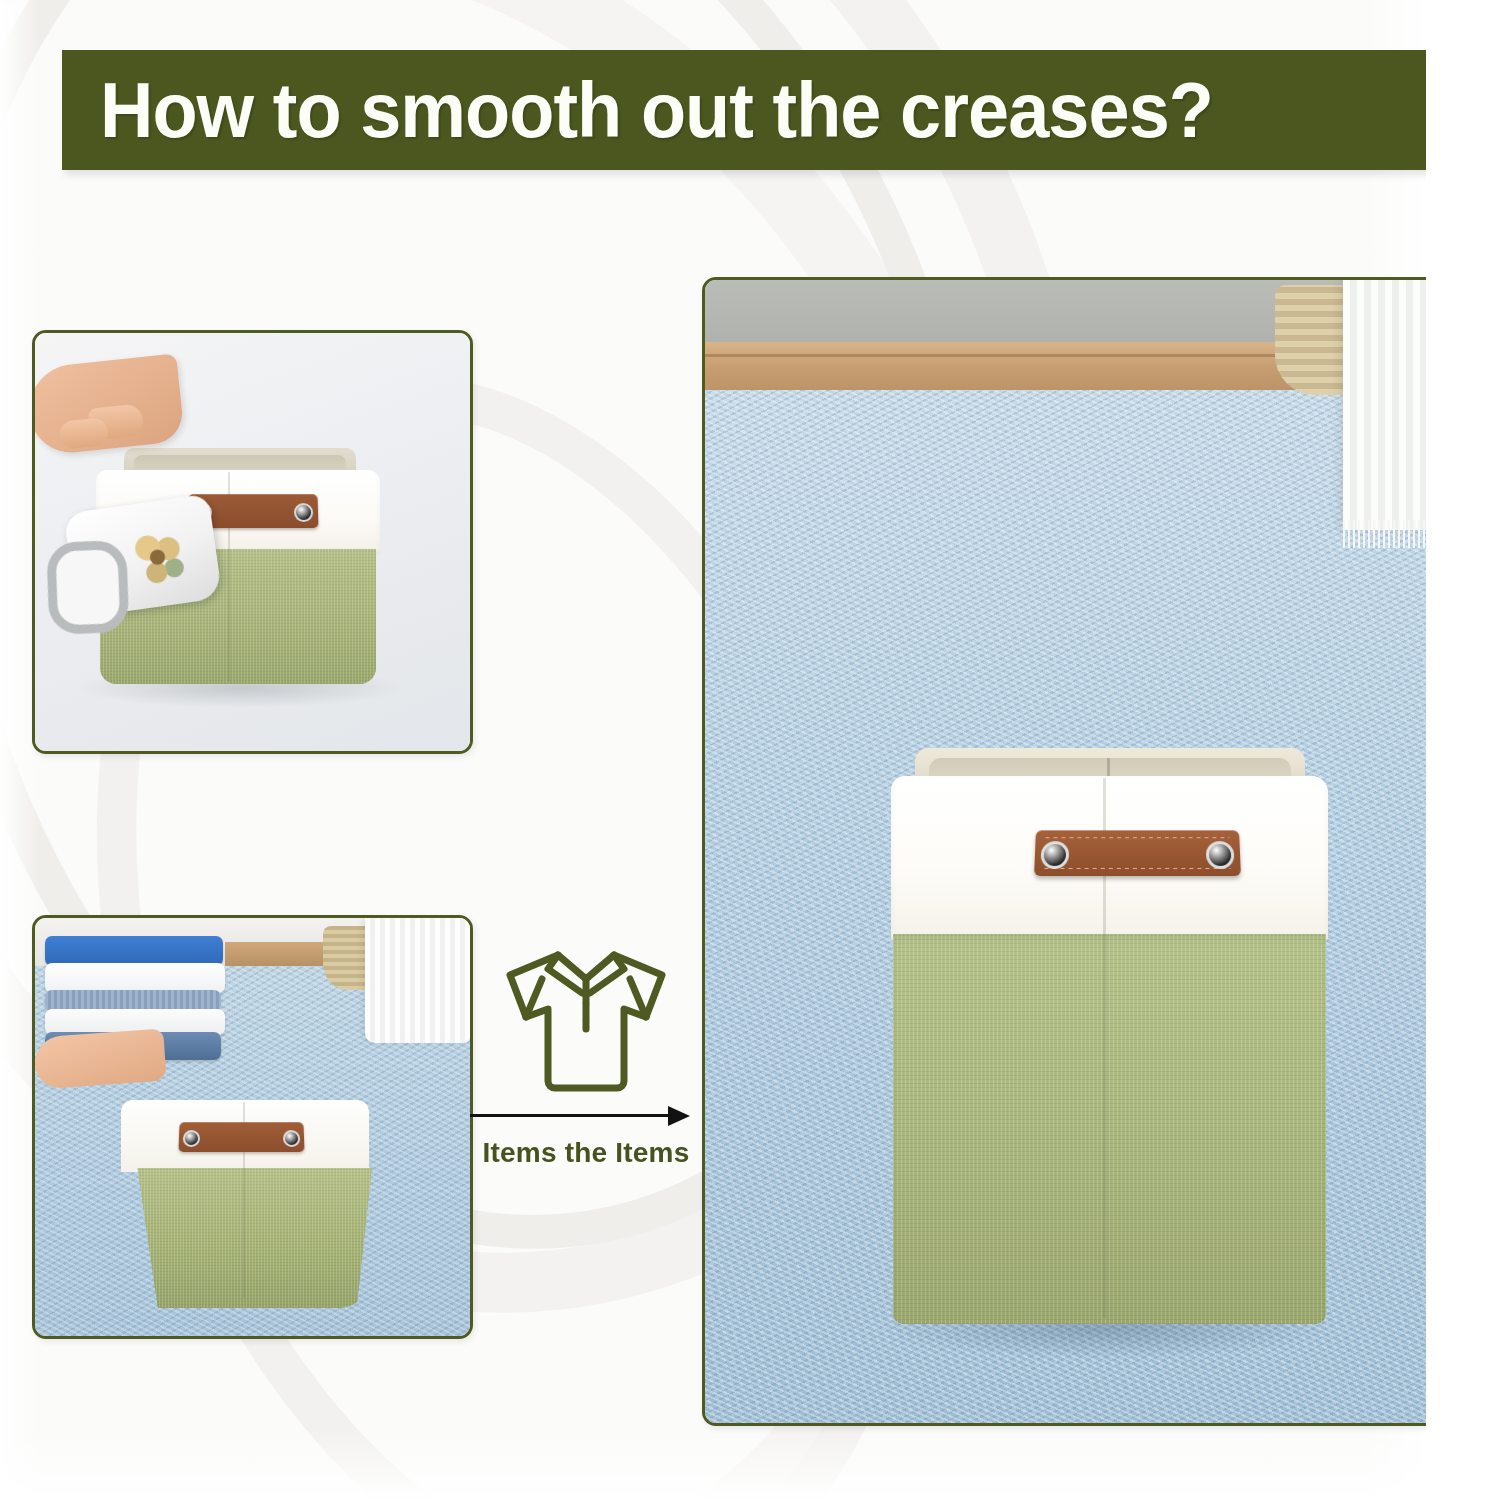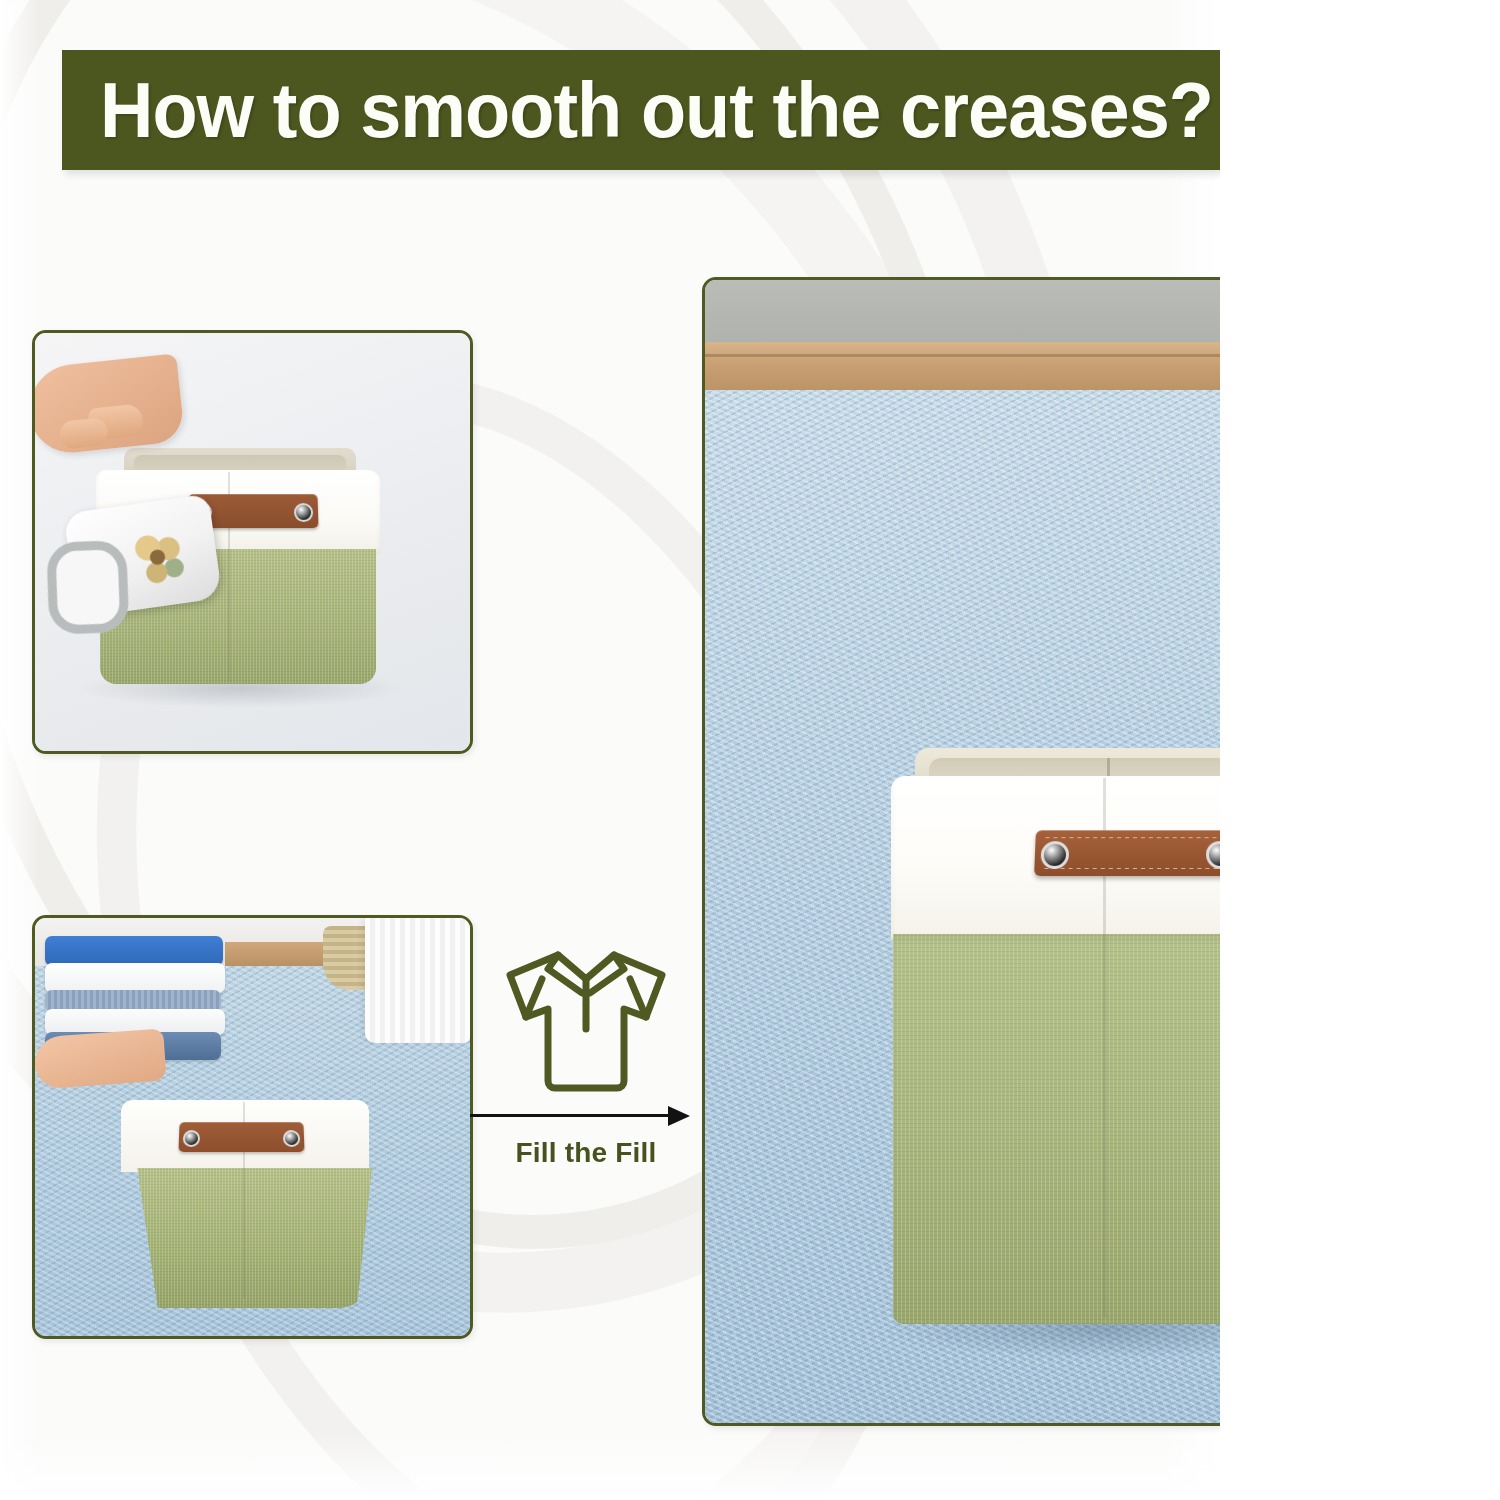--- a/index.html
+++ b/index.html
@@ -3,21 +3,21 @@
 <meta charset="utf-8">
 <style>
   html,body{margin:0;padding:0;}
   body{
     width:1500px;height:1500px;
     background:#ffffff;
     font-family:"Liberation Sans", sans-serif;
     overflow:hidden;
   }
   #stage{
-    position:relative;width:1220px;height:1500px;
+    position:relative;width:1426px;height:1500px;
     background:#fbfbfa;
     overflow:hidden;
   }
   
   .bg-wrap{position:absolute;inset:0;overflow:hidden;}
   .swoosh{
     position:absolute;
     border-radius:50%;
     background:transparent;
     border:46px solid #f0efed;
@@ -294,21 +294,21 @@
         <path d="M40 74 L56 36"></path>
         <path d="M160 74 L144 36"></path>
         <circle cx="100" cy="60" r="3.2" fill="#4e5a22" stroke="none"></circle>
         <circle cx="100" cy="76" r="3.2" fill="#4e5a22" stroke="none"></circle>
       </svg>
     </div>
     <div class="arrow-row">
       <div class="arrow-line"></div>
       <div class="arrow-head"></div>
     </div>
-    <div class="step-label">Fill the Fill</div>
+    <div class="step-label">Items the Items</div>
   </div>
 
   <div class="panel" id="panel-main">
     <div class="ph">
       <div class="mn-wall"></div>
       <div class="mn-base"></div>
       <div class="mn-baseline"></div>
       <div class="mn-rug"></div>
       <div class="mn-straw"></div>
       <div class="mn-curtain"></div>

